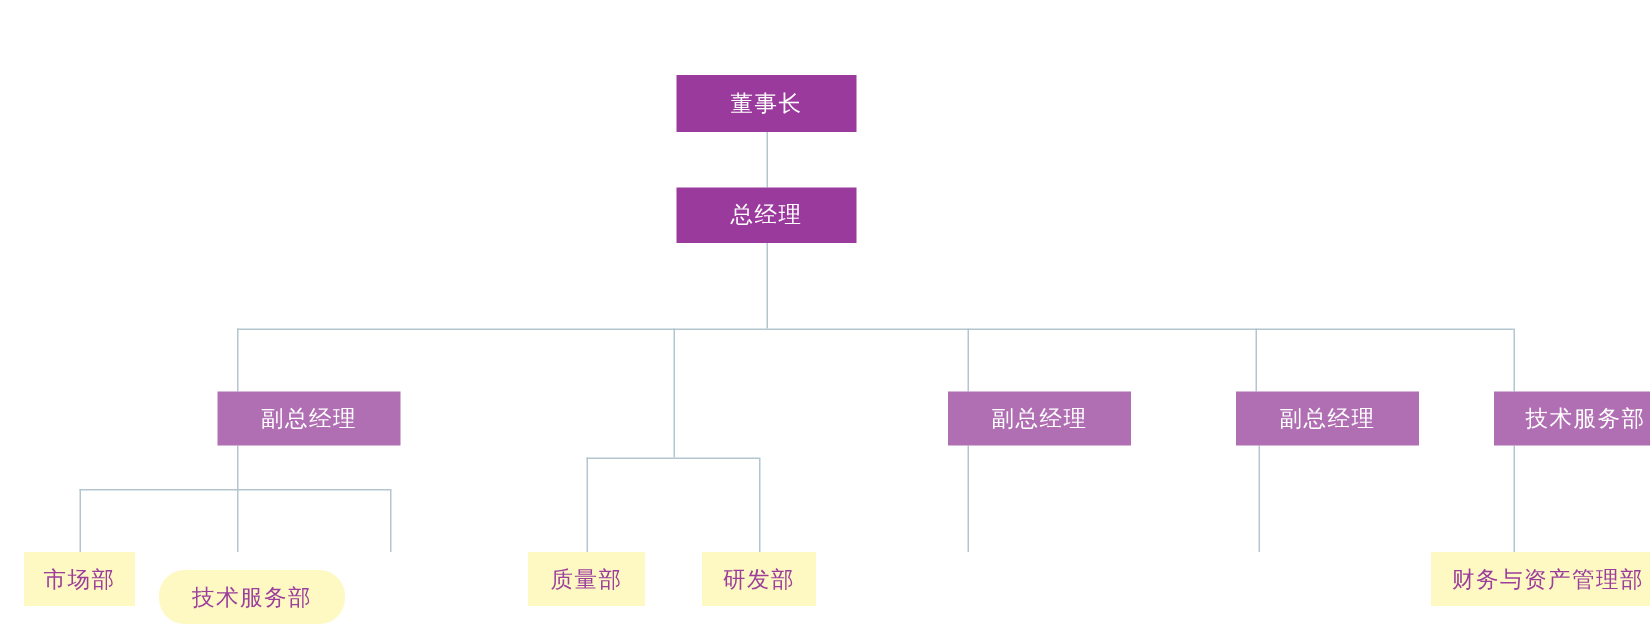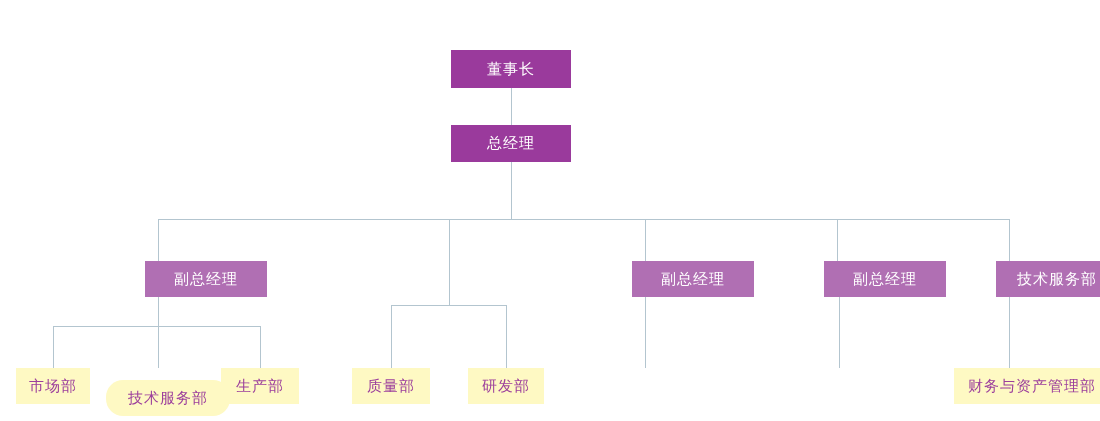--- a/index.html
+++ b/index.html
@@ -62,18 +62,17 @@
 
   <div class="node executive" style="left:451px; top:125px; width:120px; height:37px;">总经理</div>
 
   <div class="node manager" style="left:97px; top:261px; width:122px; height:36px;">副总经理</div>
   <div class="node manager" style="left:584px; top:261px; width:122px; height:36px;">副总经理</div>
   <div class="node manager" style="left:776px; top:261px; width:122px; height:36px;">副总经理</div>
   <div class="node manager" style="left:948px; top:261px; width:122px; height:36px;">技术服务部</div>
 
   <div class="node department" style="left:16px; top:368px; width:74px; height:36px;">市场部</div>
   <div class="node department" style="left:106px; top:380px; width:124px; height:36px;border-radius:17px;">技术服务部</div>
-  <div class="node department" style="left:221px; top:368px; width:78px; height:36px;">生产部</div>
   <div class="node department" style="left:352px; top:368px; width:78px; height:36px;">质量部</div>
   <div class="node department" style="left:468px; top:368px; width:76px; height:36px;">研发部</div>
   <div class="node department" style="left:930px; top:368px; width:156px; height:36px;margin-left:24px;">财务与资产管理部</div>
 
 </div>
 
 </body></html>

